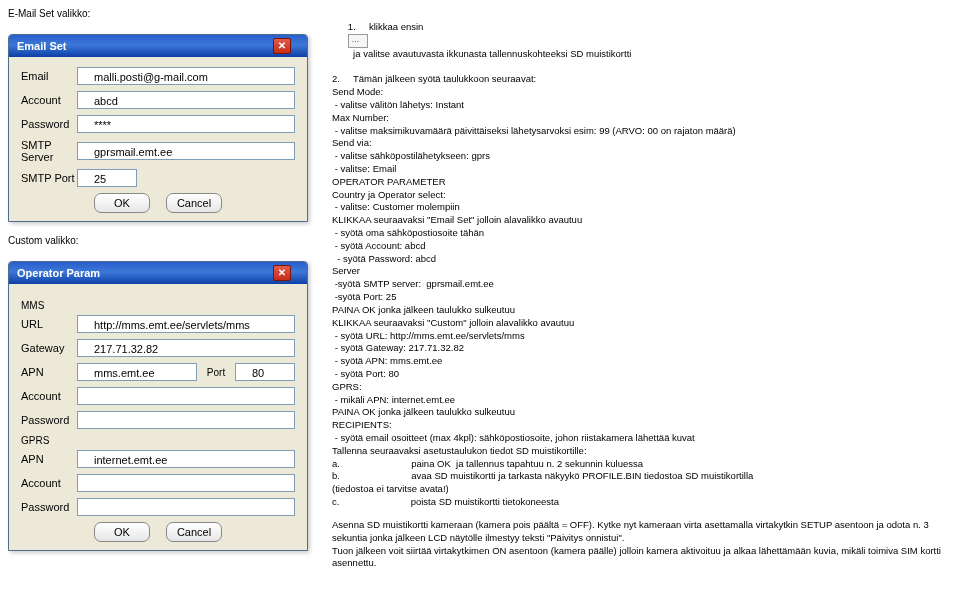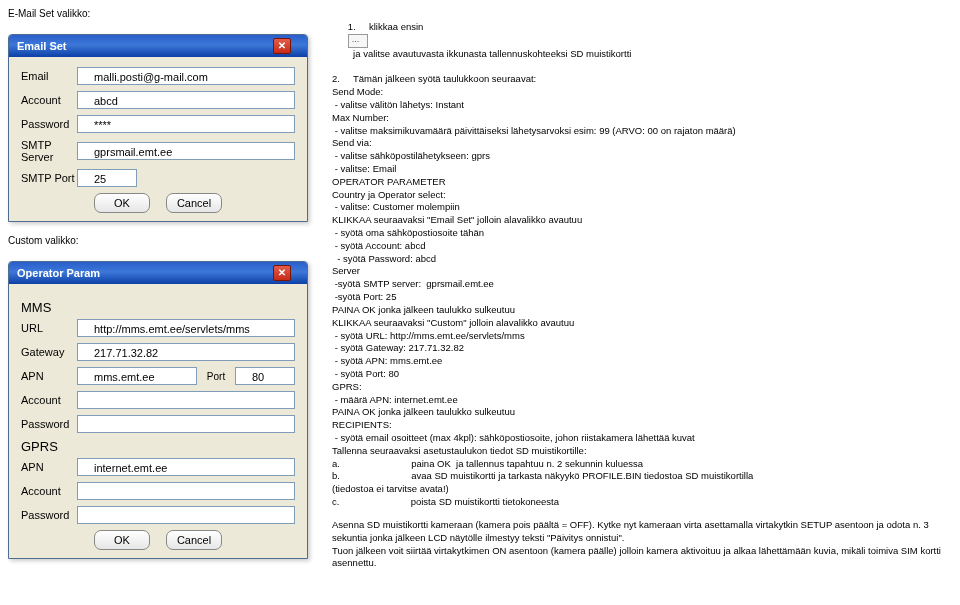--- a/index.html
+++ b/index.html
@@ -91,21 +91,21 @@
     line-height: 16px;
     color: #000;
   }
   .fld.short { width: 60px; flex: 0 0 60px; }
   .port-lbl {
     width: 38px;
     font-size: 10px;
     text-align: center;
   }
   .section-lbl {
-    font-size: 13px;
+    font-size: 10px;
     margin: 6px 0 4px;
   }
   .btnrow {
     display: flex;
     justify-content: center;
     gap: 16px;
     margin-top: 6px;
   }
   .btn {
     width: 56px;
@@ -254,21 +254,21 @@
     <div>Server</div>
     <div> -syötä SMTP server:  gprsmail.emt.ee</div>
     <div> -syötä Port: 25</div>
     <div>PAINA OK jonka jälkeen taulukko sulkeutuu</div>
     <div>KLIKKAA seuraavaksi "Custom" jolloin alavalikko avautuu</div>
     <div> - syötä URL: http://mms.emt.ee/servlets/mms</div>
     <div> - syötä Gateway: 217.71.32.82</div>
     <div> - syötä APN: mms.emt.ee</div>
     <div> - syötä Port: 80</div>
     <div>GPRS:</div>
-    <div> - määrä APN: internet.emt.ee</div>
+    <div> - mikäli APN: internet.emt.ee</div>
     <div>PAINA OK jonka jälkeen taulukko sulkeutuu</div>
     <div>RECIPIENTS:</div>
     <div> - syötä email osoitteet (max 4kpl): sähköpostiosoite, johon riistakamera lähettää kuvat</div>
     <div>Tallenna seuraavaksi asetustaulukon tiedot SD muistikortille:</div>
     <div>a.                           paina OK  ja tallennus tapahtuu n. 2 sekunnin kuluessa</div>
     <div>b.                           avaa SD muistikortti ja tarkasta näkyykö PROFILE.BIN tiedostoa SD muistikortilla</div>
     <div>(tiedostoa ei tarvitse avata!)</div>
     <div>c.                           poista SD muistikortti tietokoneesta</div>
 
     <div class="para">Asenna SD muistikortti kameraan (kamera pois päältä = OFF). Kytke nyt kameraan virta asettamalla virtakytkin SETUP asentoon ja odota n. 3 sekuntia jonka jälkeen LCD näytölle ilmestyy teksti "Päivitys onnistui".</div>

